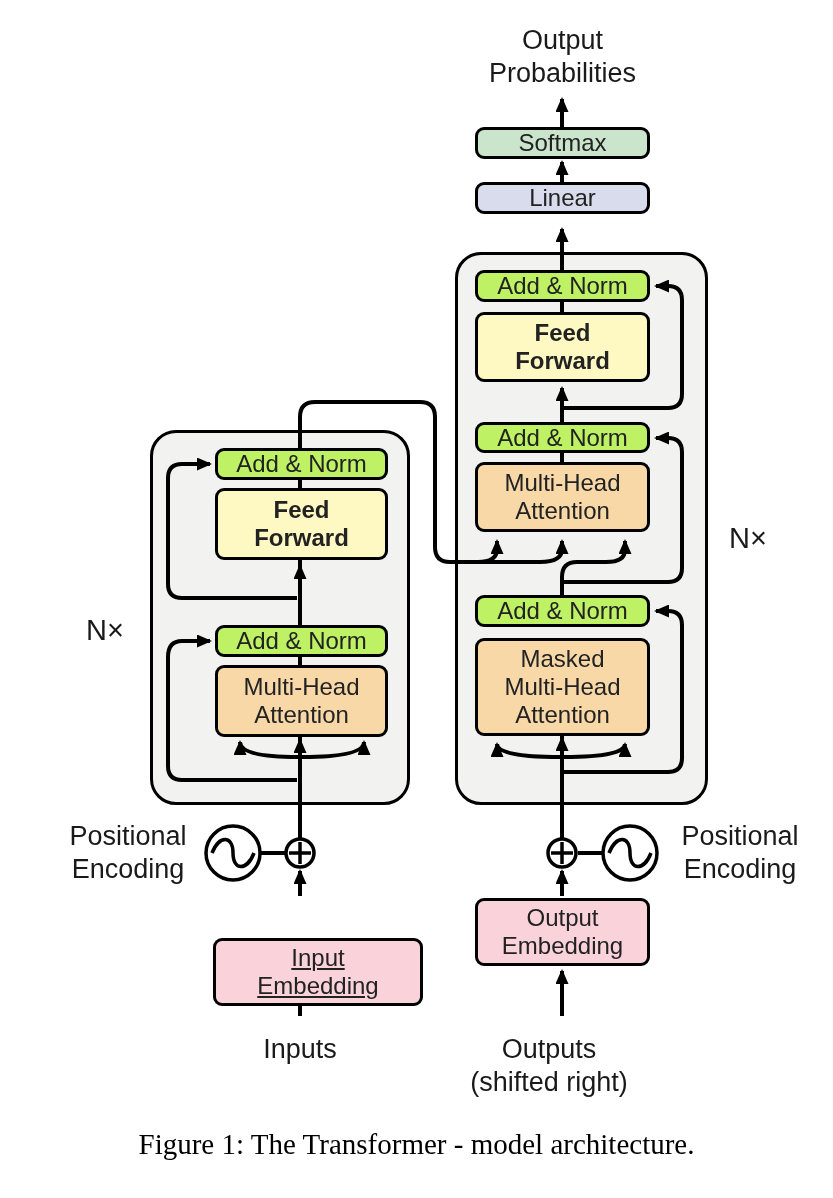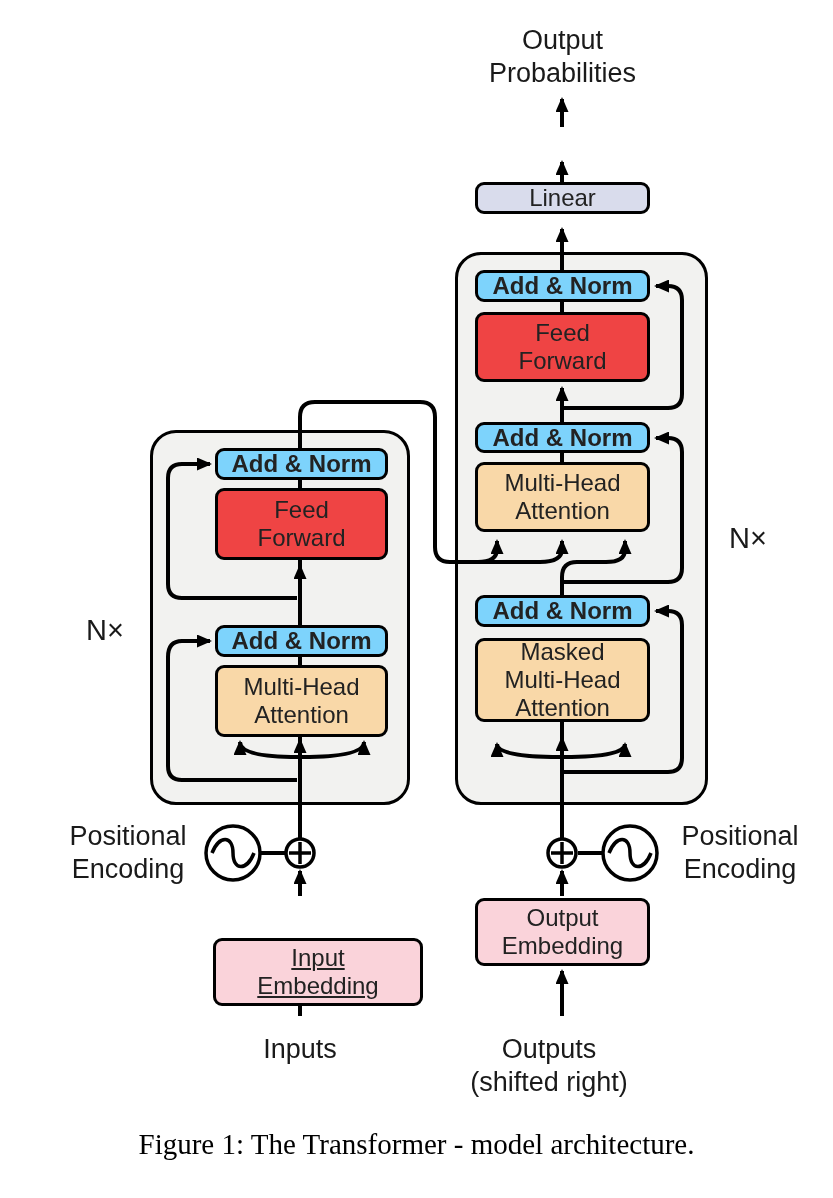--- a/index.html
+++ b/index.html
@@ -10,22 +10,22 @@
   .container-block{
     position:absolute;background:#f2f2f0;border:3.5px solid #000;border-radius:26px;
     box-sizing:border-box;z-index:1;
   }
   #connectors{position:absolute;left:0;top:0;z-index:2;}
   .box{
     position:absolute;z-index:3;display:flex;align-items:center;justify-content:center;
     border:3px solid #000;border-radius:9px;box-sizing:border-box;
     font-size:24px;line-height:1.16;text-align:center;white-space:pre-line;color:#222;
   }
-  .c-yellow{background:#7dd3fc;font-weight:bold;}
-  .c-blue{background:#ef4444;}
+  .c-yellow{background:#bef264;}
+  .c-blue{background:#fef9c3;font-weight:bold;}
   .c-orange{background:#f9d8a8;}
   .c-green{background:#cbe5cc;}
   .c-purple{background:#d9dcec;}
   .c-pink{background:#fad3da;}
   .lbl{
     position:absolute;z-index:3;font-size:27px;line-height:1.24;text-align:center;
     white-space:pre-line;color:#1a1a1a;
   }
   .nx{font-size:29px;color:#1a1a1a;}
   #caption{
@@ -91,30 +91,31 @@
       <path d="M578,853 H603"></path>
       <circle cx="630" cy="853" r="27" fill="#fff" stroke-width="3.5"></circle>
       <path stroke-width="3.5" d="M609,853 C616,835 630,835 630,853 C630,871 644,871 651,853"></path>
       <circle cx="562" cy="853" r="14" fill="#fff" stroke-width="3.5"></circle>
       <path stroke-width="3.5" d="M562,842 V864 M551,853 H573"></path>
     </g>
   </svg>
 
   <div class="lbl" style="left:440px;top:24px;width:245px;">Output
 Probabilities</div>
+  <div class="box c-green" style="left:475px;top:127px;width:175px;height:32px;">Softmax</div>
   <div class="box c-purple" style="left:475px;top:182px;width:175px;height:32px;">Linear</div>
 
   <div class="box c-yellow" style="left:475px;top:270px;width:175px;height:32px;">Add &amp; Norm</div>
   <div class="box c-blue" style="left:475px;top:312px;width:175px;height:70px;">Feed
 Forward</div>
   <div class="box c-yellow" style="left:475px;top:422px;width:175px;height:31px;">Add &amp; Norm</div>
   <div class="box c-orange" style="left:475px;top:462px;width:175px;height:70px;">Multi-Head
 Attention</div>
   <div class="box c-yellow" style="left:475px;top:595px;width:175px;height:32px;">Add &amp; Norm</div>
-  <div class="box c-orange" style="left:475px;top:638px;width:175px;height:84px;">Masked
+  <div class="box c-orange" style="left:475px;top:638px;width:175px;height:98px;">Masked
 Multi-Head
 Attention</div>
 
   <div class="box c-yellow" style="left:215px;top:448px;width:173px;height:32px;">Add &amp; Norm</div>
   <div class="box c-blue" style="left:215px;top:488px;width:173px;height:72px;">Feed
 Forward</div>
   <div class="box c-yellow" style="left:215px;top:625px;width:173px;height:32px;">Add &amp; Norm</div>
   <div class="box c-orange" style="left:215px;top:665px;width:173px;height:72px;">Multi-Head
 Attention</div>
 

